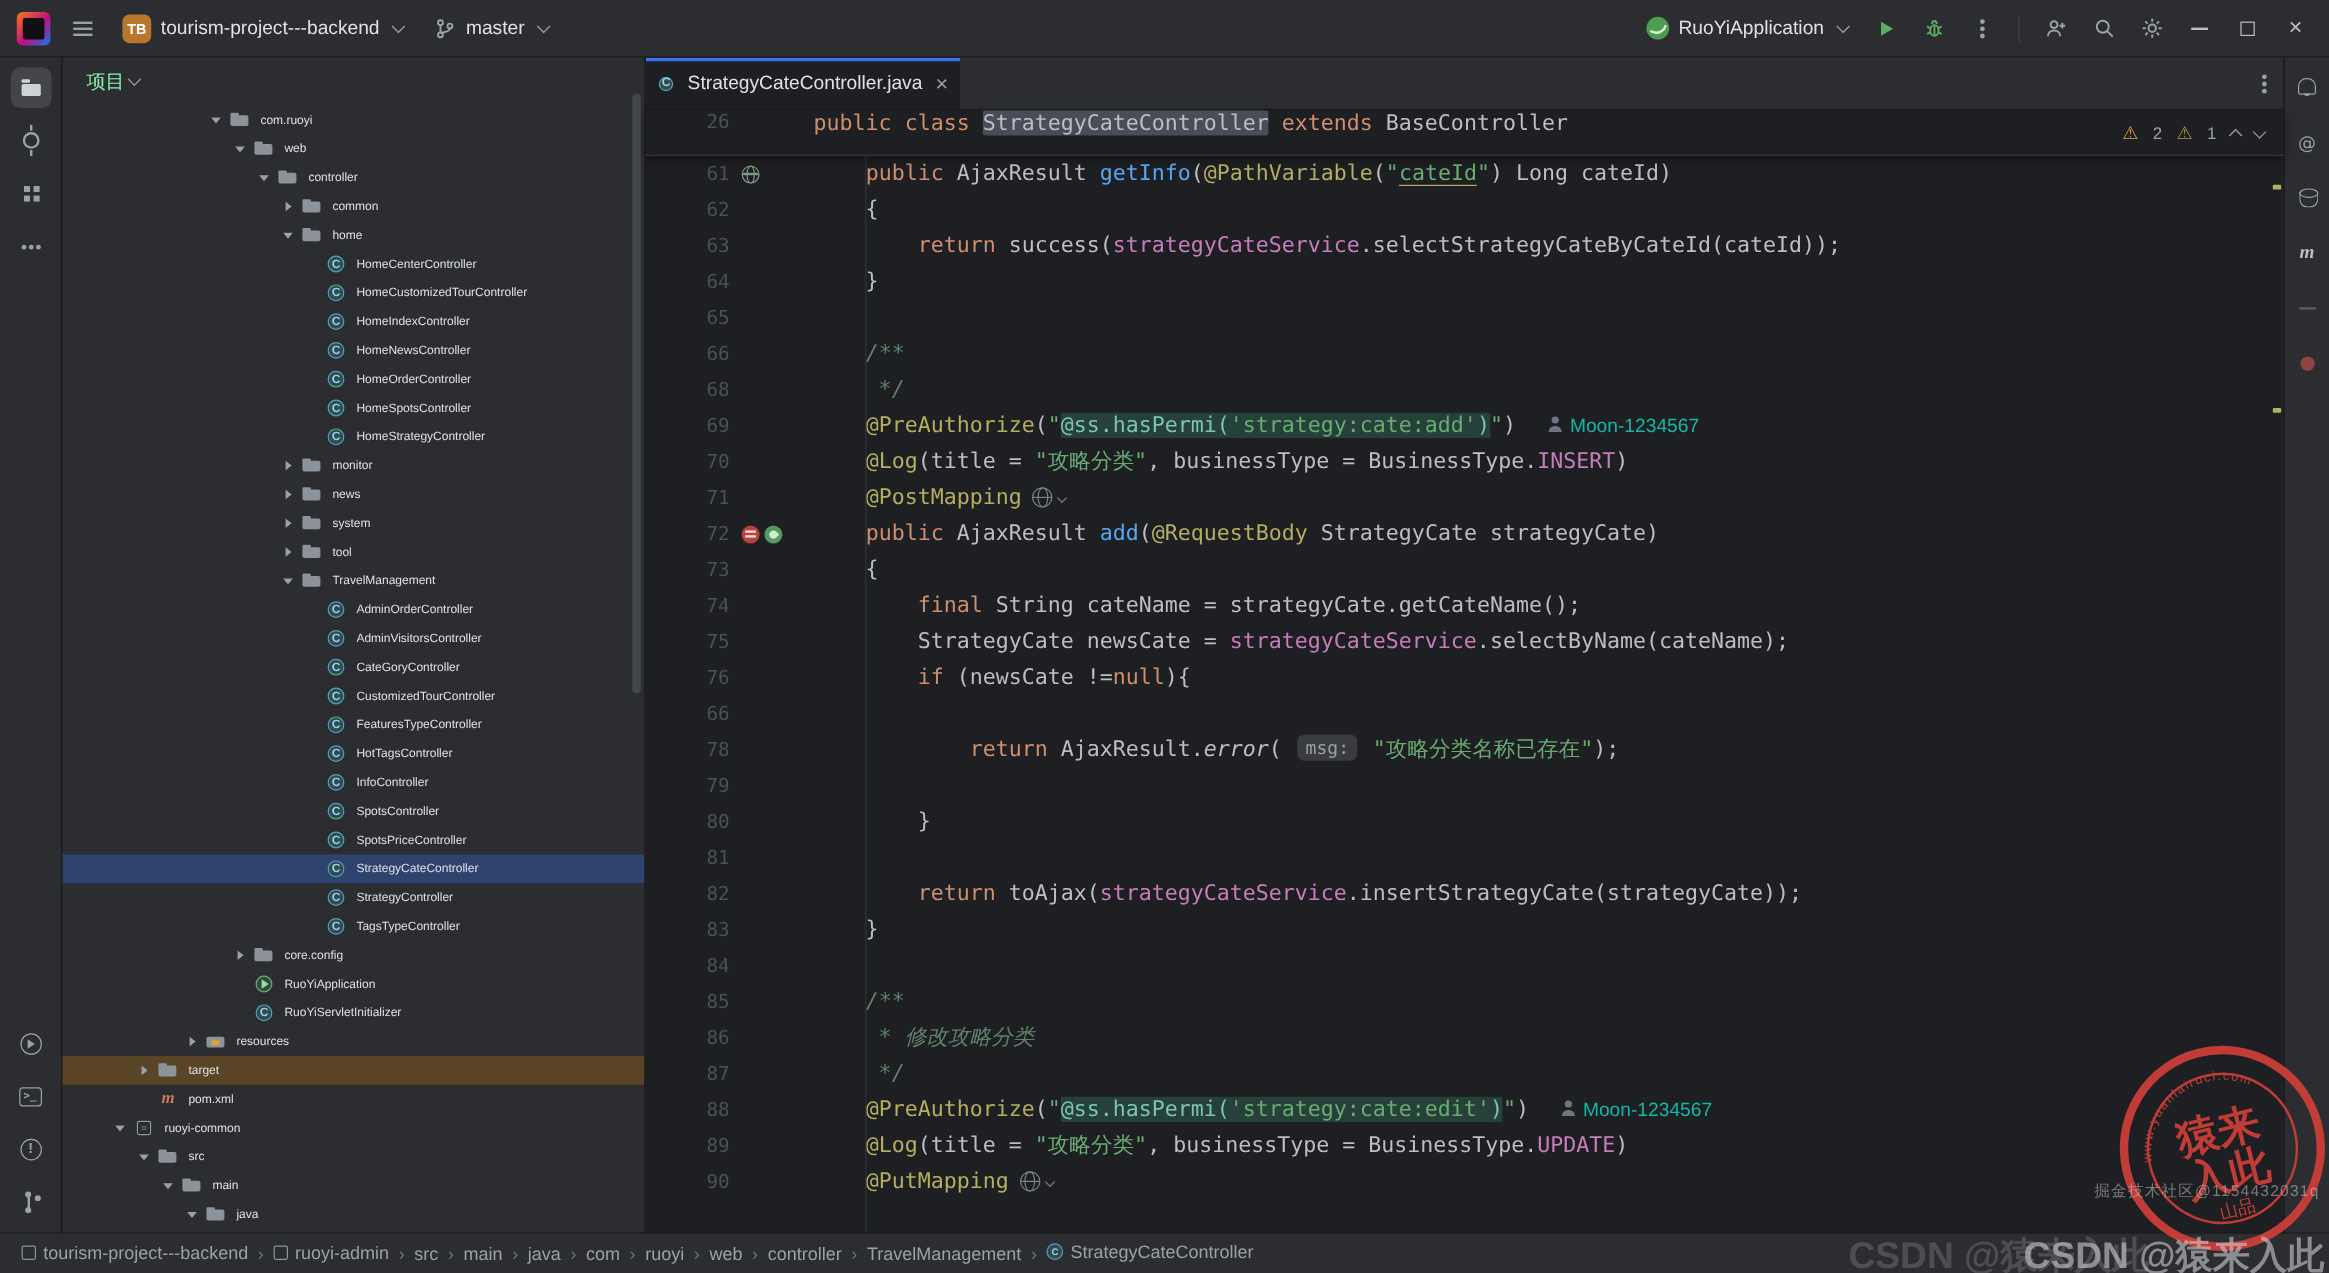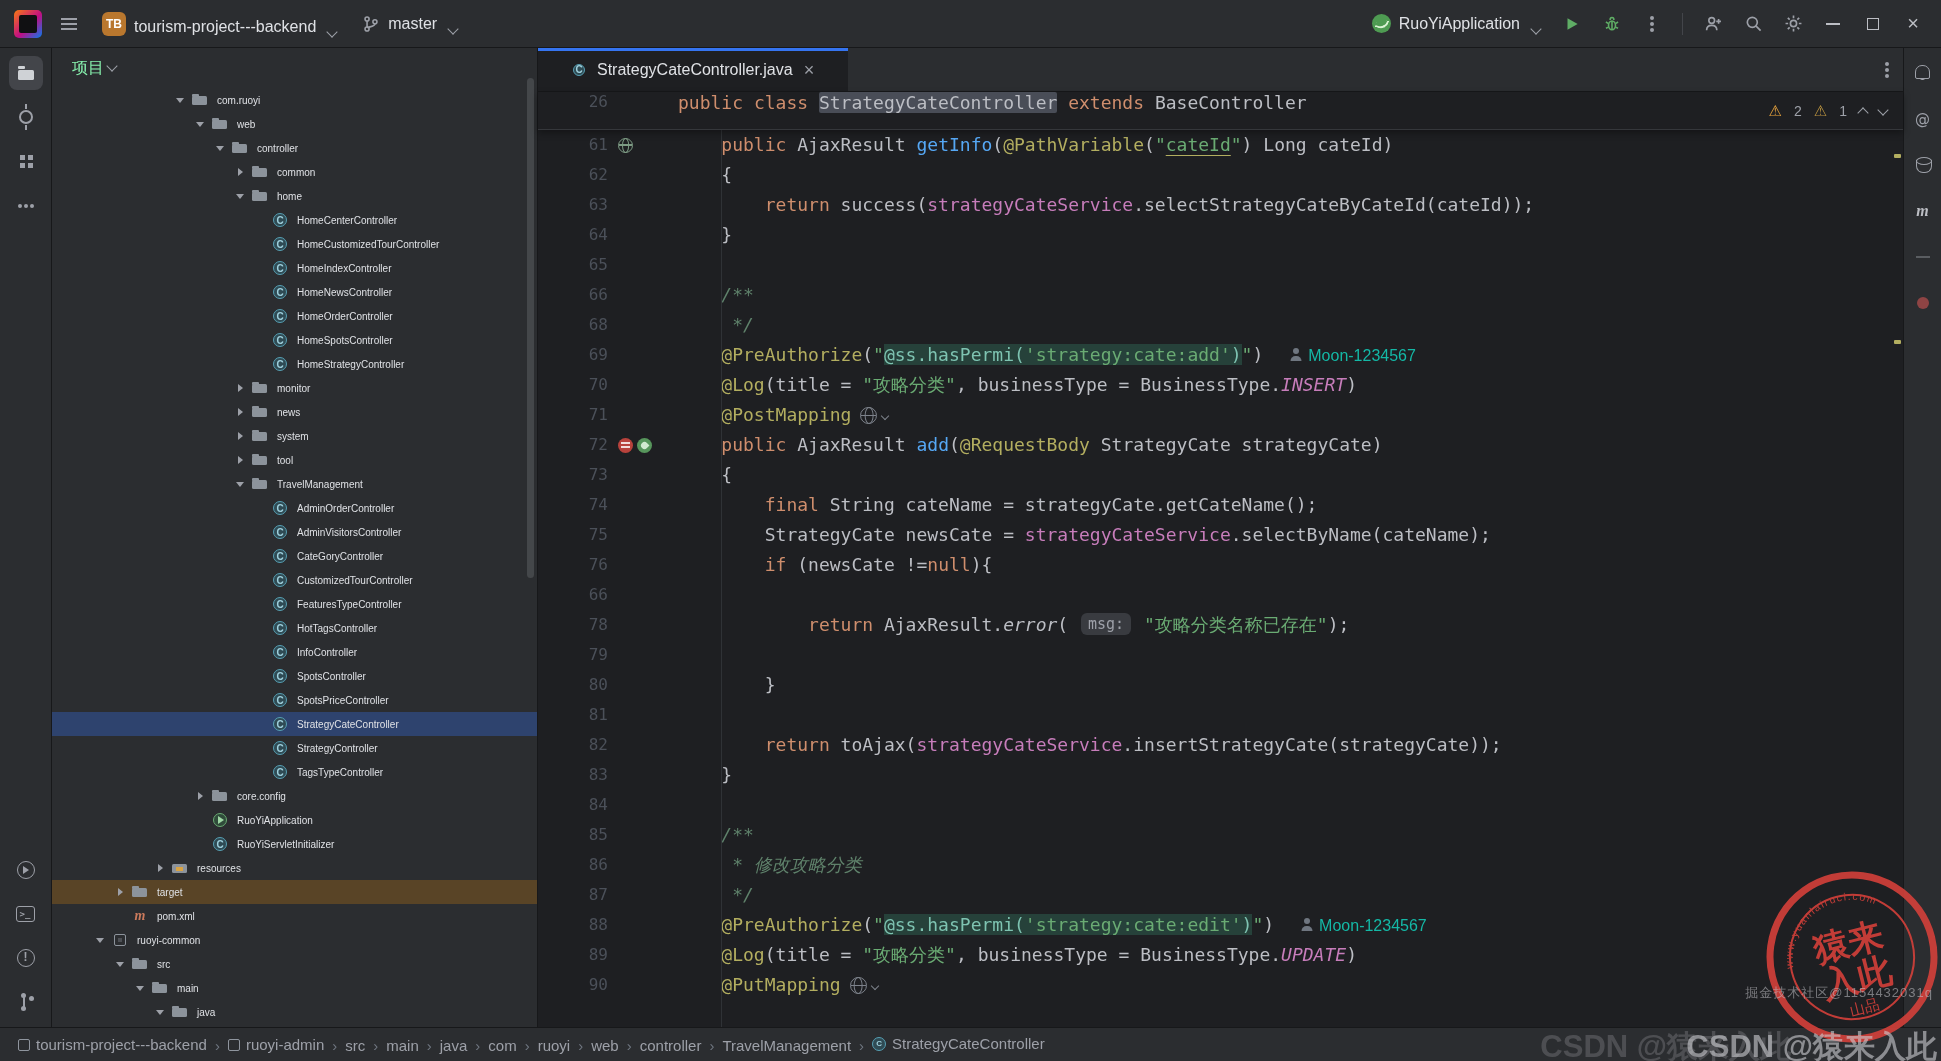--- a/index.html
+++ b/index.html
@@ -10,21 +10,21 @@
 
   
   .titlebar{height:48px;background:#2b2d30;border-bottom:1px solid #17181a;display:flex;align-items:center;padding:0 10px}
   .tb-left{display:flex;align-items:center;gap:6px}
   .tb-right{margin-left:auto;display:flex;align-items:center;gap:4px}
   .app-logo{width:28px;height:28px;border-radius:5px;margin:0 4px;
     background:linear-gradient(135deg,#f97a12,#c10e83 55%,#067cf0);position:relative}
   .app-logo::after{content:"";position:absolute;inset:5px;background:#101012;border-radius:2px}
   .burger{width:34px;height:34px;display:flex;align-items:center;justify-content:center;border-radius:8px}
   .burger i{display:block;width:16px;height:2px;background:#9da0a8;box-shadow:0 5px 0 #9da0a8,0 10px 0 #9da0a8;margin-bottom:10px}
-  .widget{display:flex;align-items:flex-end;gap:8px;padding:6px 10px;border-radius:8px;color:#dfe1e5;font-size:16px}
+  .widget{display:flex;align-items:center;gap:8px;padding:6px 10px;border-radius:8px;color:#dfe1e5;font-size:16px}
   .proj-badge{width:24px;height:24px;border-radius:6px;background:#b9772e;color:#fff;
     font-size:12px;font-weight:bold;display:flex;align-items:center;justify-content:center}
   .dd-chev{width:8px;height:8px;border-right:1.6px solid #9da0a8;border-bottom:1.6px solid #9da0a8;
     transform:rotate(45deg);margin:-4px 0 0 4px}
   .tb-icon{width:36px;height:34px;display:flex;align-items:center;justify-content:center;border-radius:8px;color:#9da0a8}
   .tb-divider{width:1px;height:22px;background:#43454a;margin:0 8px}
   .spring-icon{width:19px;height:19px;border-radius:50%;background:#4e9b52;position:relative}
   .spring-icon::after{content:"";position:absolute;left:4px;top:5px;width:10px;height:8px;
     border:2px solid #d9f2d3;border-left:none;border-top:none;border-radius:0 0 9px 0;transform:rotate(18deg)}
   .kebab{width:4px;height:4px;border-radius:50%;background:#9da0a8;box-shadow:0 6px 0 #9da0a8,0 -6px 0 #9da0a8}
@@ -96,21 +96,21 @@
     border-top:4px solid transparent;border-bottom:4px solid transparent}
   .ic-maven::after{content:"m";position:absolute;inset:0;display:flex;align-items:center;justify-content:center;
     font:italic bold 14px "Liberation Serif",serif;color:#cb7a5c}
   .ic-module::before{content:"";position:absolute;inset:4px;border:1.6px solid #8c939b;border-radius:2px}
   .ic-module::after{content:"";position:absolute;inset:8px;background:rgba(140,147,155,.35)}
   .tree-scrollbar{position:absolute;right:3px;top:30px;width:7px;height:500px;background:#55585c;border-radius:4px;opacity:.6}
 
   
   .editor-col{flex:1;min-width:0;display:flex;flex-direction:column;background:#1e1f22}
   .tabbar{height:44px;background:#2b2d30;border-bottom:1px solid #17181a;display:flex;align-items:stretch;flex:none}
-  .tab{display:flex;align-items:center;gap:9px;padding:0 32px;background:#1e1f22;
+  .tab{display:flex;align-items:center;gap:9px;padding:0 8px;background:#1e1f22;
     box-shadow:inset 0 3px 0 #3574f0;font-size:16px;color:#dfe1e5}
   .tab .t-ico{width:18px;height:18px;margin:0}
   .tab-close{color:#9da0a8;font-size:18px;line-height:1;padding:2px}
   .tabbar-kebab{margin-left:auto;align-self:center;margin-right:14px}
   .sticky{display:flex;align-items:flex-start;height:38px;flex:none;border-bottom:1px solid #35373b;
     box-shadow:0 3px 7px rgba(0,0,0,.35);position:relative;z-index:2;
     font-family:"DejaVu Sans Mono",monospace;font-size:18px}
   .code-scroll{flex:1;overflow:hidden;position:relative;font-family:"DejaVu Sans Mono",monospace;font-size:18px}
   .codeline{display:flex;height:30px;line-height:30px;align-items:center}
   .lnum{width:70px;flex:none;text-align:right;color:#4b5059;font-size:16px}
@@ -119,21 +119,21 @@
   .indent-guide{position:absolute;left:183px;top:0;bottom:0;width:1px;background:#2f3236}
   .err-stripe{position:absolute;right:2px;width:7px;height:4px;background:#b3ae60;border-radius:1px}
 
   .tk-d{color:#bcbec4}
   .tk-k{color:#cf8e6d}
   .tk-s{color:#6aab73}
   .tk-su{color:#6aab73;text-decoration:underline;text-decoration-color:#b3ae60;text-underline-offset:4px}
   .tk-a{color:#b3ae60}
   .tk-c{color:#5f826b;font-style:italic}
   .tk-f{color:#c77dbb}
-  .tk-cn{color:#c77dbb;font-style:italic}
+  .tk-cn{color:#c77dbb;}
   .tk-m{color:#56a8f5}
   .tk-it{color:#bcbec4;font-style:italic}
   .tk-hl{color:#bcbec4;background:#494d57;border-radius:2px}
   .tk-ij{color:#7ec3b1;background:#26413a}
   .tk-ijs{color:#6aab73;background:#26413a}
   .tk-hint{display:inline-block;background:#393b40;color:#9da0a8;border-radius:6px;padding:0 7px;
     font-size:15px;line-height:22px;vertical-align:2px;margin:0 2px}
   .author-inlay{color:#14b8a6;font-family:Liberation Sans, sans-serif;font-size:16px;margin-left:26px}
   .person-icon{display:inline-block;width:13px;height:13px;position:relative;margin-right:6px}
   .person-icon::before{content:"";position:absolute;top:0;left:50%;transform:translateX(-50%);width:6px;height:6px;border-radius:50%;background:#6f7680}

